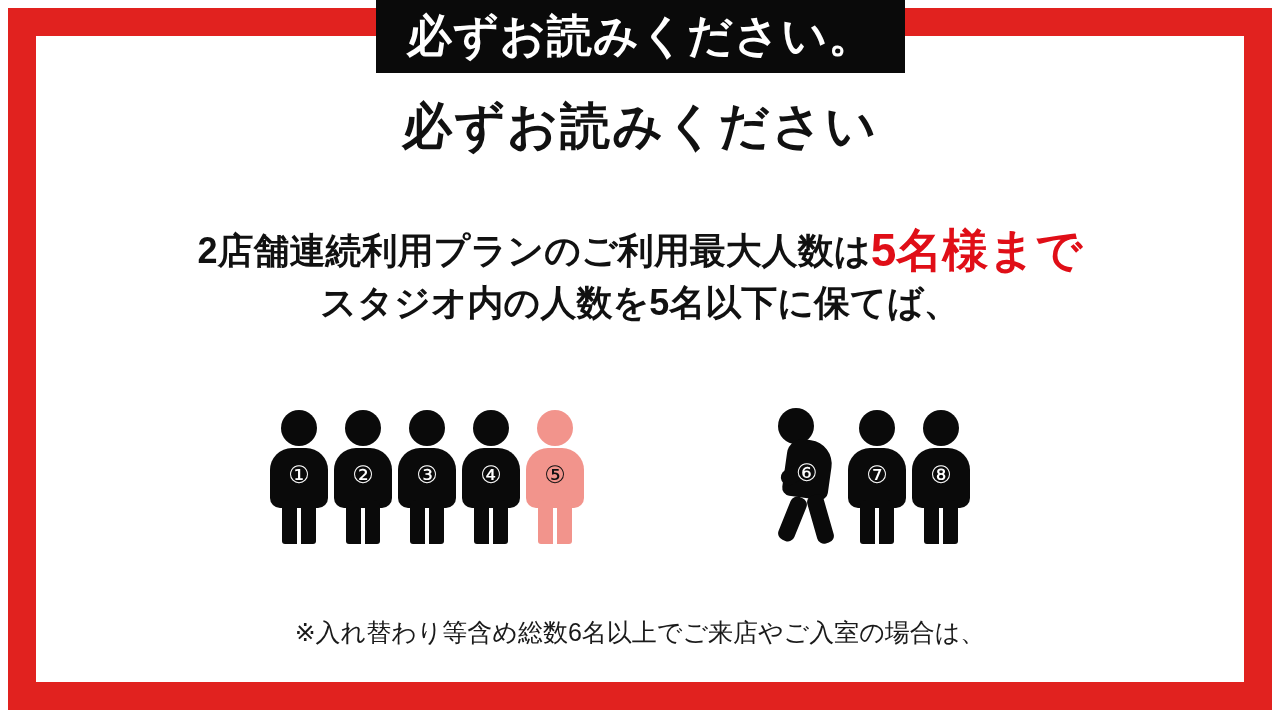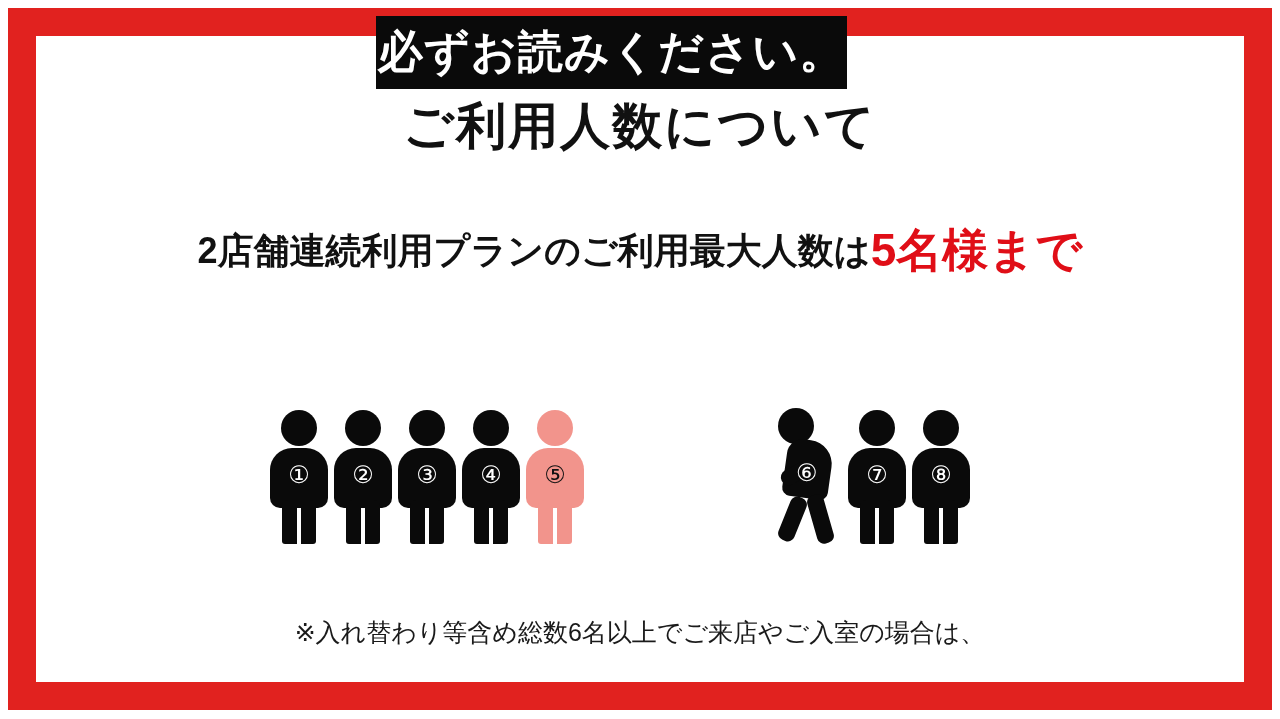--- a/index.html
+++ b/index.html
@@ -18,22 +18,22 @@
     width:1264px;height:702px;
     box-sizing:border-box;
     border:28px solid var(--red,#E1221F);
     background:transparent;
     pointer-events:none;
   }
 
   
   .banner{
     position:absolute;
-    left:376px;top:16px;
-    width:471px;height:73px;
+    left:376px;top:0px;
+    width:529px;height:73px;
     background:#0a0a0a;
     display:flex;align-items:center;justify-content:center;
     z-index:5;
   }
   .banner-text{
     color:#ffffff;
     font-size:45px;
     font-weight:bold;
     letter-spacing:1px;
     line-height:1;
@@ -169,26 +169,27 @@
 <body>
 
 <div class="page">
 
   <div class="frame" style="border-color: rgb(225, 34, 31);"></div>
 
   <div class="banner" style="background: rgb(10, 10, 10);">
     <div class="banner-text" style="color: rgb(255, 255, 255);">必ずお読みください。</div>
   </div>
 
-  <div class="title">ご利用人数について</div>
+  <div class="title">必ずお読みください</div>
 
   <div class="body-block">
     <div class="bodyline">
       <span>2店舗連続利用プランのご利用最大人数は</span><span class="red-em" style="color: rgb(224, 14, 23);">5名様まで</span>
     </div>
+    <div class="bodyline">スタジオ内の人数を5名以下に保てば、</div>
   </div>
 
   <div class="figures">
 
     <div class="group group-left">
       <div class="person">
         <span class="head"></span>
         <span class="body"></span>
         <span class="legs"></span>
         <span class="num">①</span>

